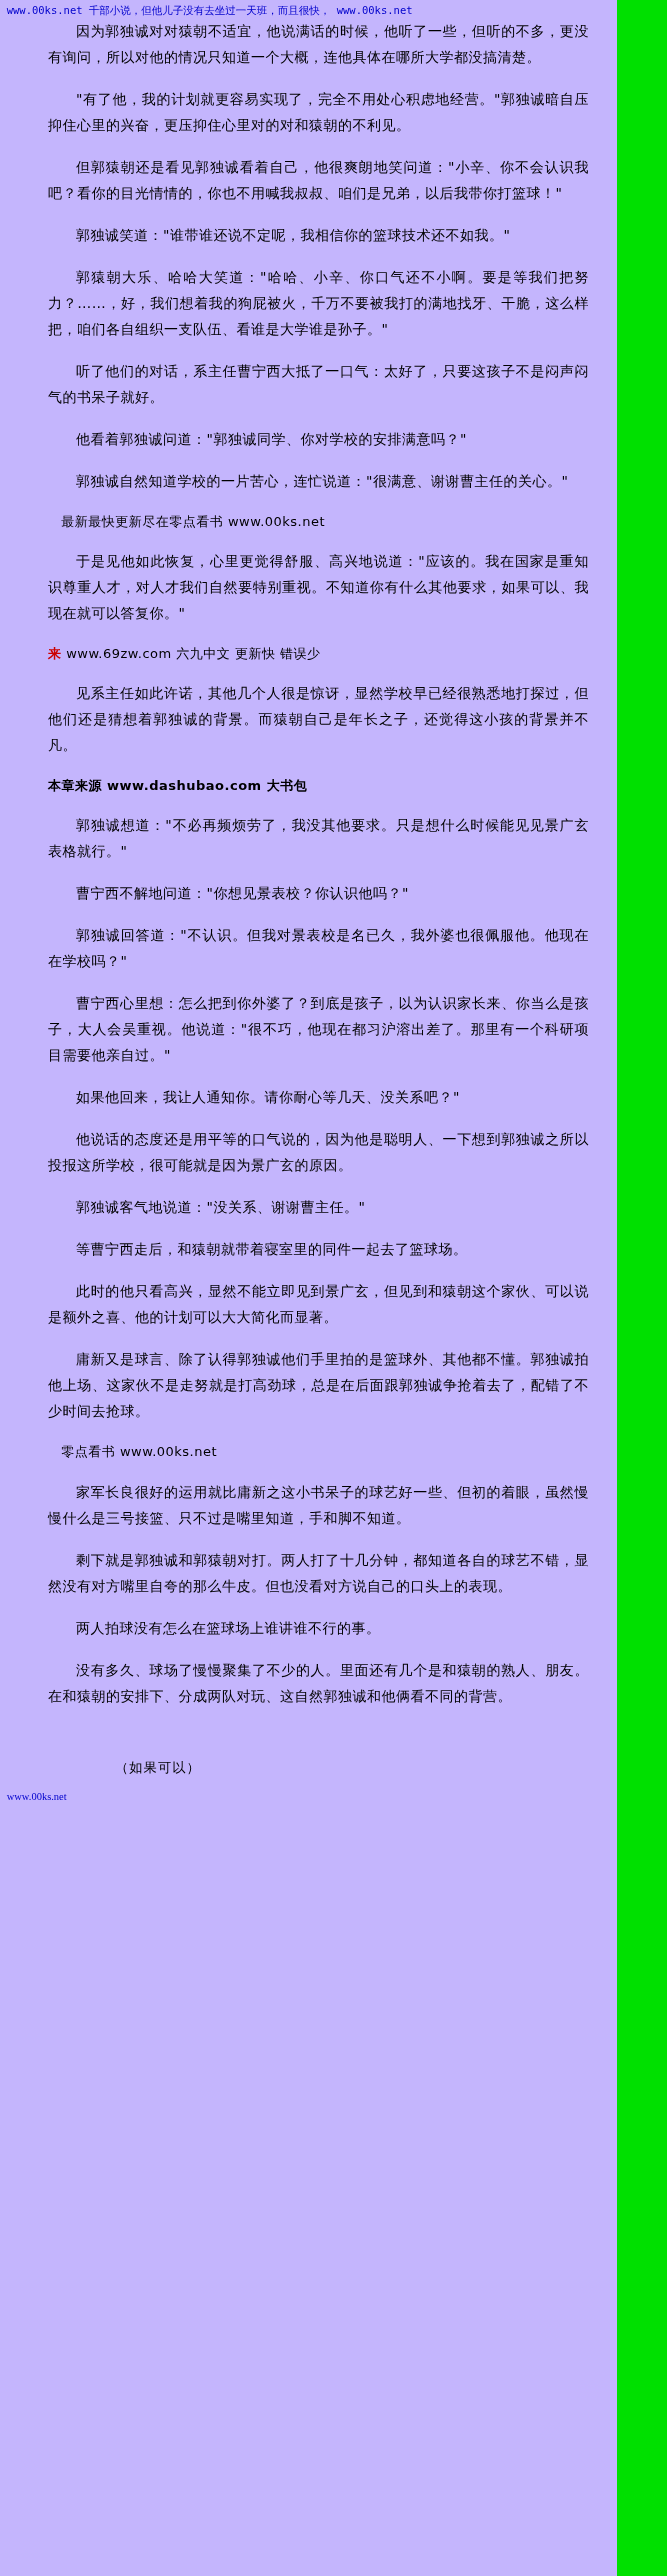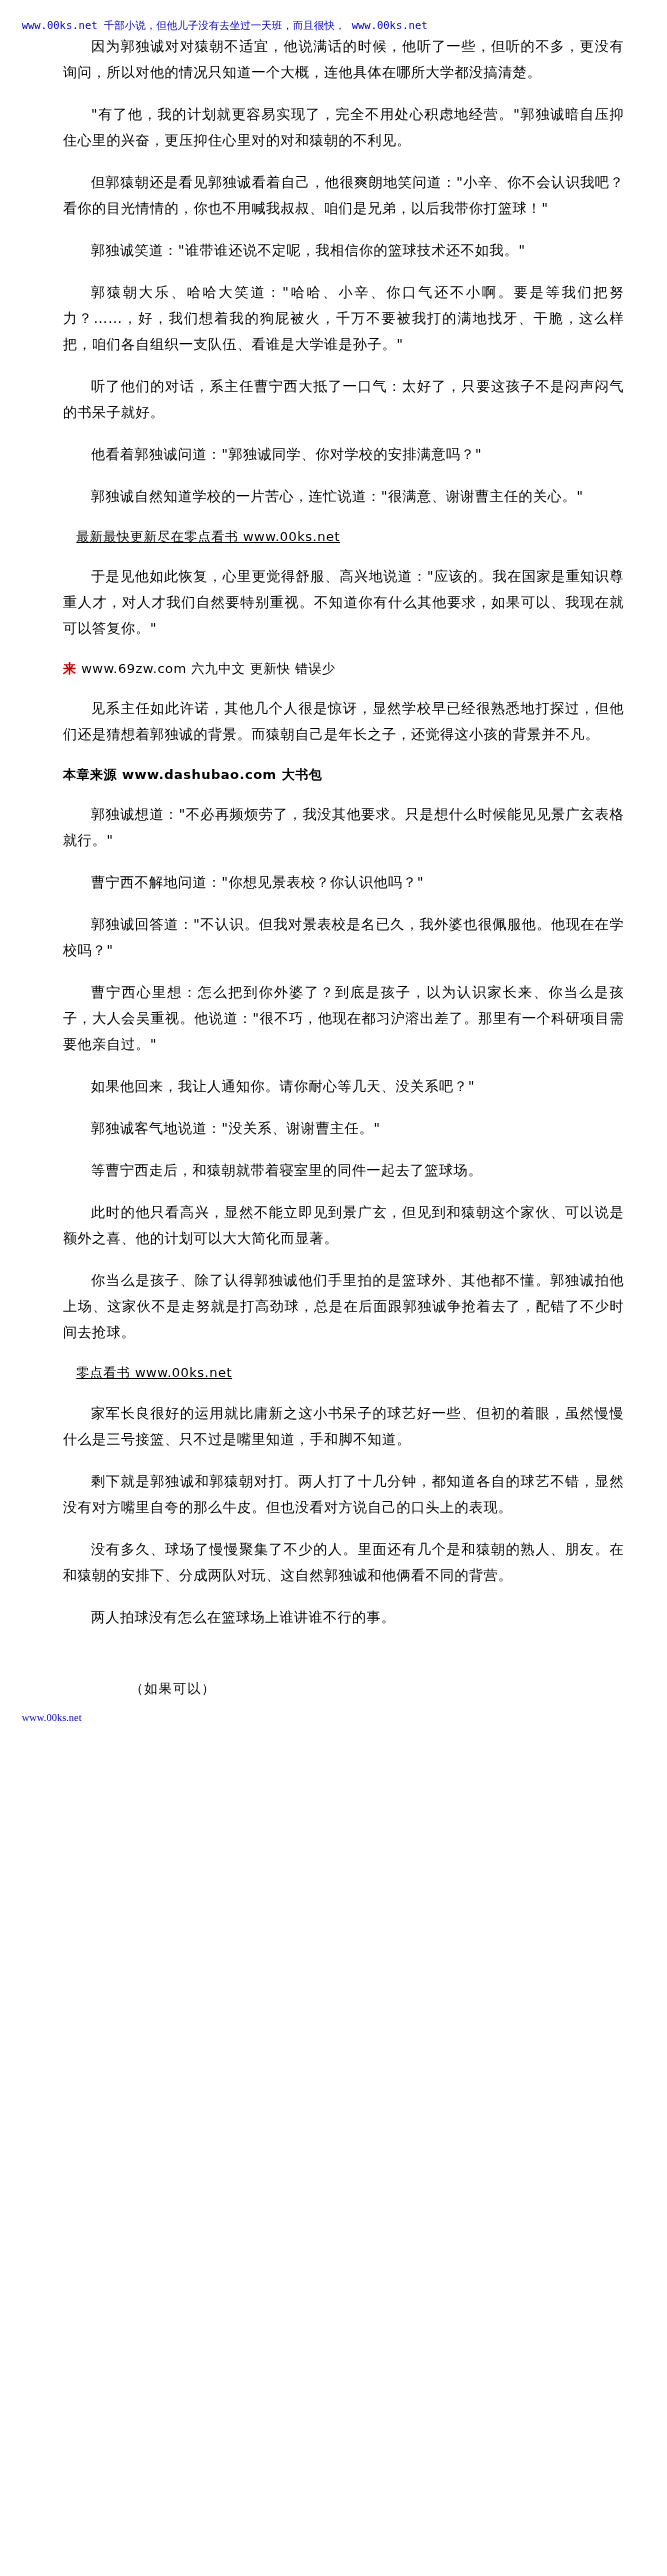--- a/index.html
+++ b/index.html
@@ -5,26 +5,26 @@
   html, body {
     margin: 0;
     padding: 0;
     background: #00e000;
   }
   body {
     width: 667px;
     font-family: "DejaVu Sans", "Liberation Sans", sans-serif;
   }
   .page {
-    width: 667px;
+    width: 617px;
     min-height: 2576px;
-    background: #ffffff;
+    background: #c4b5fd;
     position: relative;
     box-sizing: border-box;
-    padding: 16px;
+    padding: 1px;
   }
   .top-watermark {
     font-size: 10.5px;
     color: #0000cc;
     padding: 2.9px 5.7px 0 5.7px;
     letter-spacing: 0px;
     font-family: "DejaVu Sans Mono", "Liberation Mono", monospace;
   }
   .content {
     padding: 0 27px 0 27px;
@@ -49,21 +49,20 @@
   }
   .ad-line.bold {
     font-weight: bold;
   }
   .ad-red {
     color: #cc0000;
     font-weight: bold;
   }
   .ad-indent {
     padding-left: 13.3px;
-    text-decoration: underline;
   }
   .bottom-watermark {
     font-size: 10.5px;
     color: #0000cc;
     padding: 13.3px 0 7.6px 5.7px;
     font-family: Liberation Serif, serif;
   }
   .end-note {
     font-size: 13.3px;
     color: #000000;
@@ -100,31 +99,32 @@
 
     <p class="para">见系主任如此许诺，其他几个人很是惊讶，显然学校早已经很熟悉地打探过，但他们还是猜想着郭独诚的背景。而猿朝自己是年长之子，还觉得这小孩的背景并不凡。</p>
 
     <div class="ad-line bold">本章来源 www.dashubao.com 大书包</div>
 
     <p class="para">郭独诚想道："不必再频烦劳了，我没其他要求。只是想什么时候能见见景广玄表格就行。"</p>
     <p class="para">曹宁西不解地问道："你想见景表校？你认识他吗？"</p>
     <p class="para">郭独诚回答道："不认识。但我对景表校是名已久，我外婆也很佩服他。他现在在学校吗？"</p>
     <p class="para">曹宁西心里想：怎么把到你外婆了？到底是孩子，以为认识家长来、你当么是孩子，大人会吴重视。他说道："很不巧，他现在都习沪溶出差了。那里有一个科研项目需要他亲自过。"</p>
     <p class="para">如果他回来，我让人通知你。请你耐心等几天、没关系吧？"</p>
+    <p class="para">他说话的态度还是用平等的口气说的，因为他是聪明人、一下想到郭独诚之所以投报这所学校，很可能就是因为景广玄的原因。</p>
     <p class="para">郭独诚客气地说道："没关系、谢谢曹主任。"</p>
     <p class="para">等曹宁西走后，和猿朝就带着寝室里的同件一起去了篮球场。</p>
     <p class="para">此时的他只看高兴，显然不能立即见到景广玄，但见到和猿朝这个家伙、可以说是额外之喜、他的计划可以大大简化而显著。</p>
-    <p class="para">你当么是孩子、除了认得郭独诚他们手里拍的是篮球外、其他都不懂。郭独诚拍他上场、这家伙不是走努就是打高劲球，总是在后面跟郭独诚争抢着去了，配错了不少时间去抢球。</p>
+    <p class="para">庸新又是球言、除了认得郭独诚他们手里拍的是篮球外、其他都不懂。郭独诚拍他上场、这家伙不是走努就是打高劲球，总是在后面跟郭独诚争抢着去了，配错了不少时间去抢球。</p>
 
     <div class="ad-line ad-indent">零点看书   www.00ks.net</div>
 
     <p class="para">家军长良很好的运用就比庸新之这小书呆子的球艺好一些、但初的着眼，虽然慢慢什么是三号接篮、只不过是嘴里知道，手和脚不知道。</p>
     <p class="para">剩下就是郭独诚和郭猿朝对打。两人打了十几分钟，都知道各自的球艺不错，显然没有对方嘴里自夸的那么牛皮。但也没看对方说自己的口头上的表现。</p>
+    <p class="para">两人拍球没有怎么在篮球场上谁讲谁不行的事。</p>
     <p class="para">没有多久、球场了慢慢聚集了不少的人。里面还有几个是和猿朝的熟人、朋友。在和猿朝的安排下、分成两队对玩、这自然郭独诚和他俩看不同的背营。</p>
-    <p class="para">两人拍球没有怎么在篮球场上谁讲谁不行的事。</p>
 
     <div class="spacer-big"></div>
 
     <div class="end-note">（如果可以）</div>
 
   </div>
 
   <div class="bottom-watermark">www.00ks.net</div>
 
 </div>

